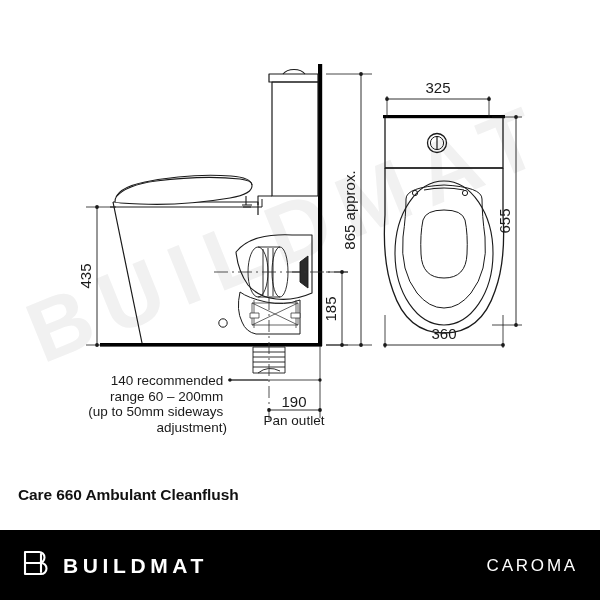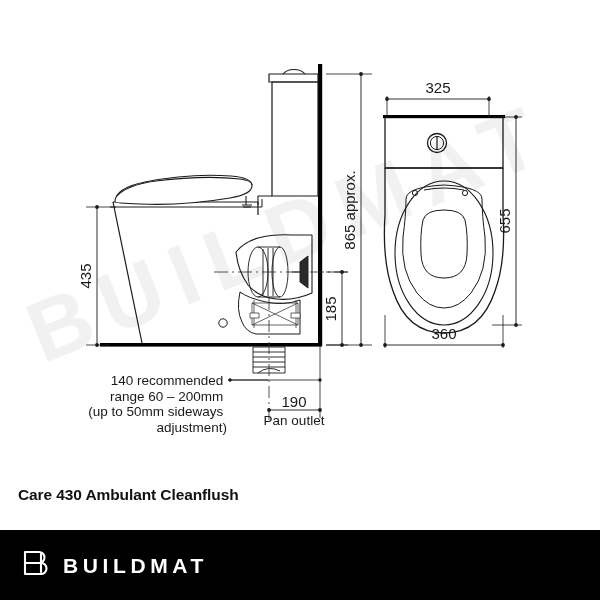--- a/index.html
+++ b/index.html
@@ -311,34 +311,35 @@
           <line x1="503" y1="315" x2="503" y2="348" stroke-width="0.8"></line>
           <line x1="385" y1="345" x2="503" y2="345" marker-start="url(#dot)" marker-end="url(#dot)"></line>
           <text x="444" y="339" fill="#1a1a1a" stroke="none" font-family="Liberation Sans, sans-serif" font-size="15" text-anchor="middle">360</text>
         </g>
       </g>
 
     </svg>
   </div>
 
   <div id="title-bar">
-    <div id="product-title">Care 430 Ambulant Cleanflush</div>
+    <div id="product-title">Care 660 Ambulant Cleanflush</div>
   </div>
 
   <div id="footer">
 
     <div id="brand-left">
       <span class="logo-mark">
         <svg width="30" height="28" viewBox="0 0 30 28" xmlns="http://www.w3.org/2000/svg">
 
           <path d="M3,3 L17,3 a5.5,5.5 0 0 1 0,11 L3,14 Z" fill="none" stroke="#ffffff" stroke-width="2.1" stroke-linejoin="round"></path>
 
           <path d="M3,14 L19,14 a5.5,5.5 0 0 1 0,11 L3,25 Z" fill="none" stroke="#ffffff" stroke-width="2.1" stroke-linejoin="round"></path>
 
           <path d="M19,5 L19,23" fill="none" stroke="#ffffff" stroke-width="2.1" stroke-linecap="round"></path>
         </svg>
       </span>
       <span class="wordmark">BUILDMAT</span>
     </div>
 
+    <div id="brand-right">CAROMA</div>
   </div>
 
 </div>
 
 </body></html>

